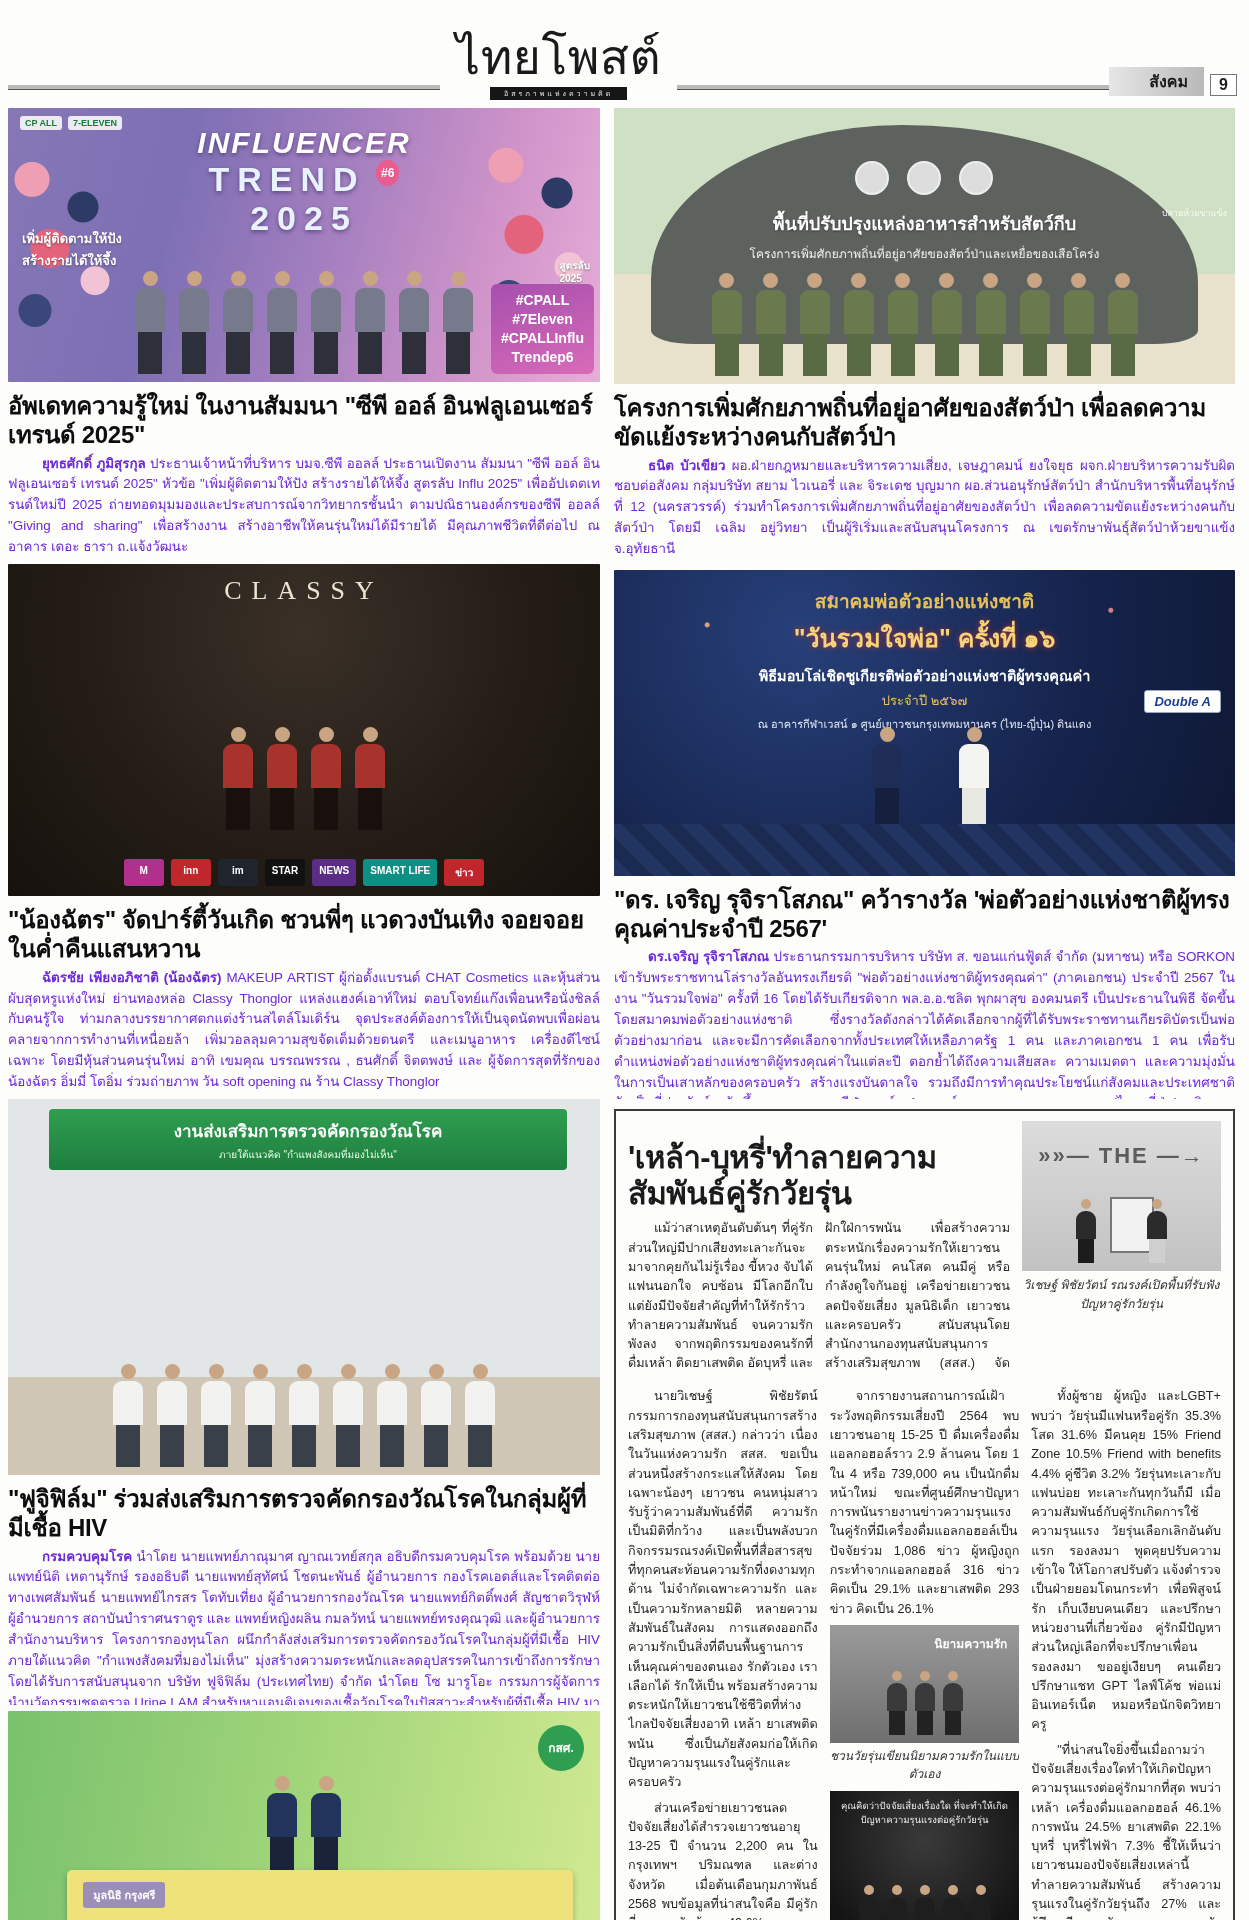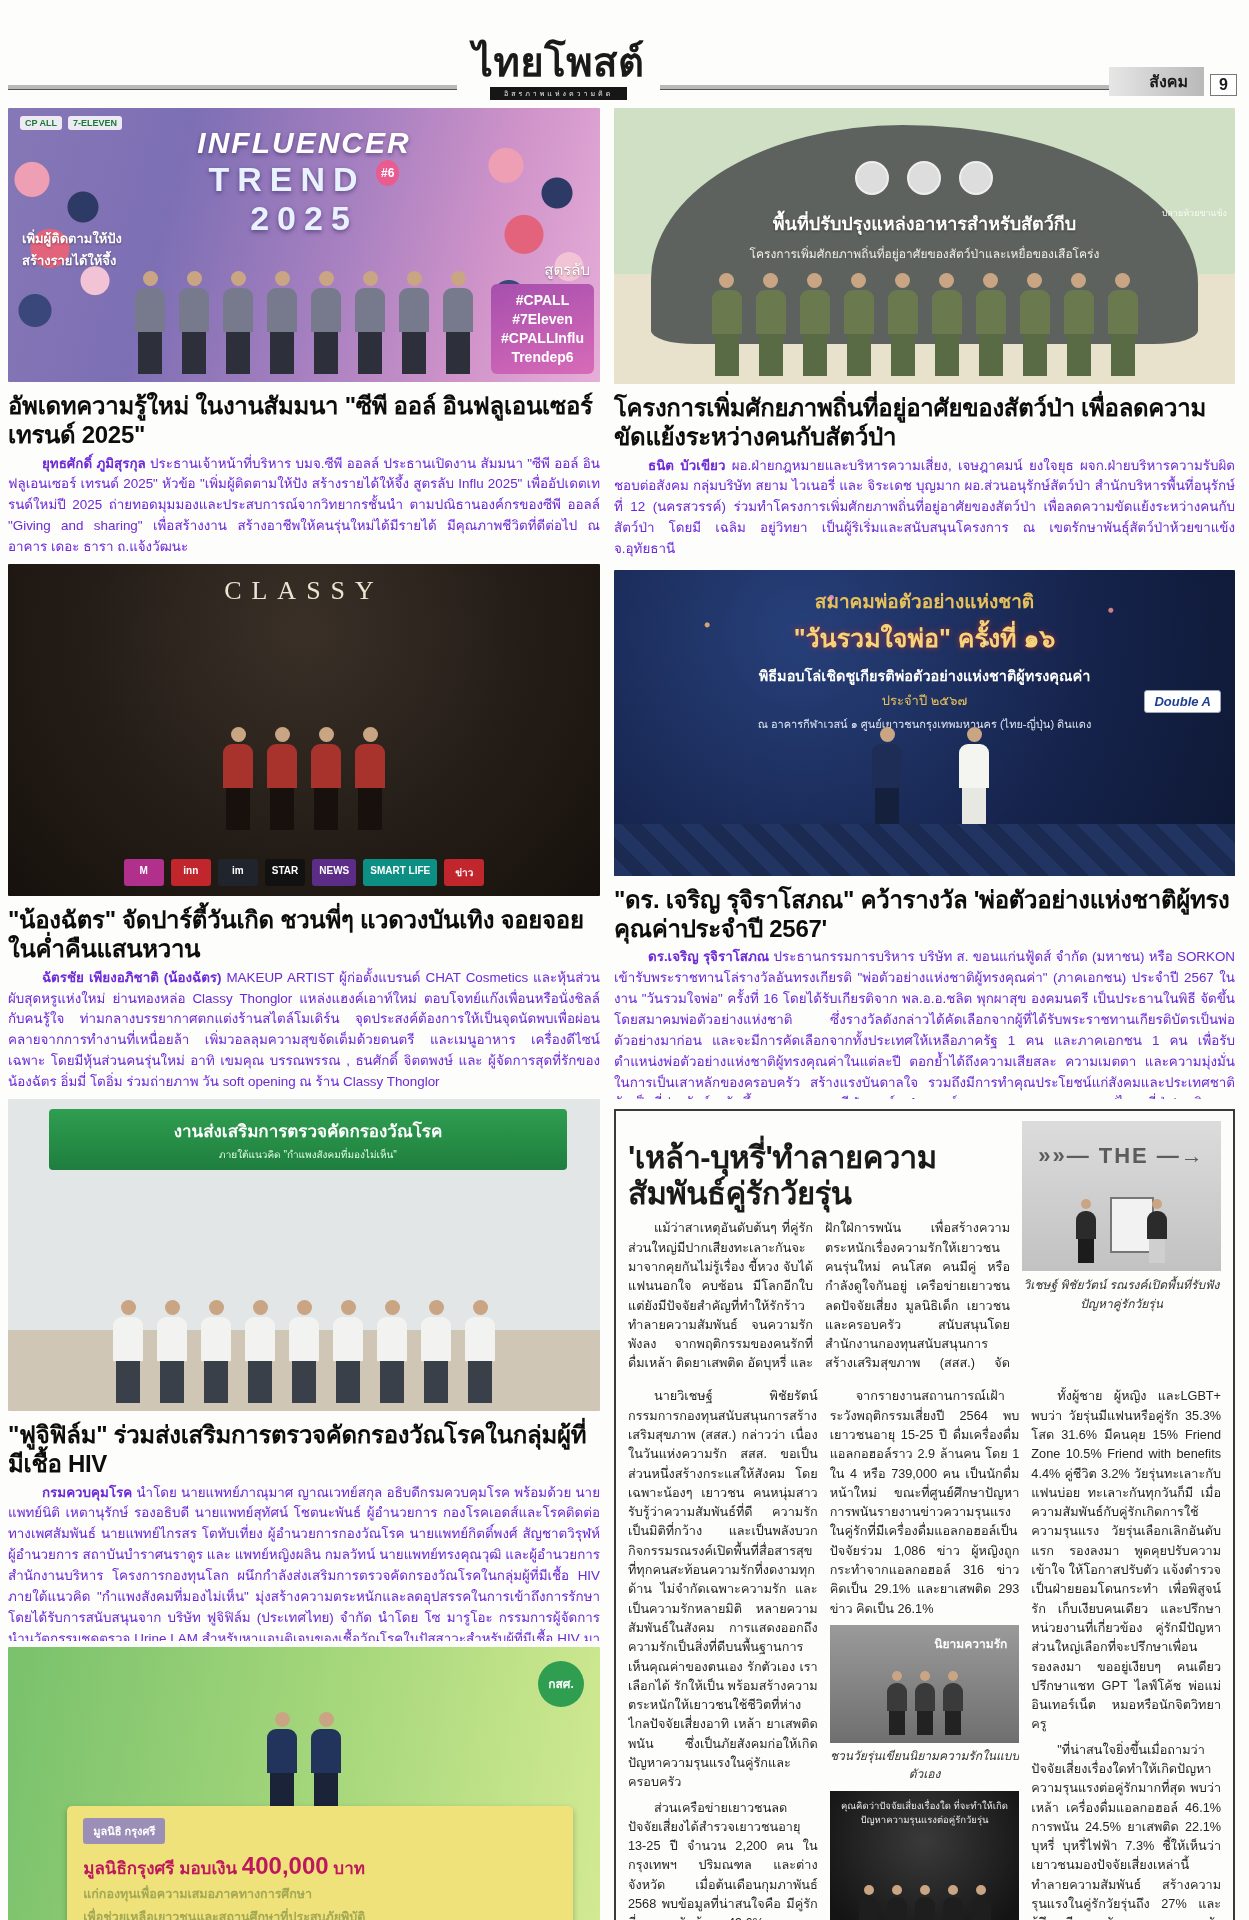--- a/index.html
+++ b/index.html
@@ -3,21 +3,21 @@
 <meta charset="utf-8">
 <style>
   html,body{margin:0;padding:0;}
   body{width:1249px;height:1920px;background:#fdfdfc;color:#1a1a1a;
        font-family:"Liberation Sans","DejaVu Sans",sans-serif;position:relative;overflow:hidden;}
   .page{padding:4px 8px 0;}
   
   .hdr{display:flex;align-items:flex-end;height:96px;}
   .hline{flex:1;height:0;border-top:4px solid #b9b9b9;border-bottom:1px solid #555;margin-bottom:10px;}
   .masthead{margin:0 16px;text-align:center;}
-  .brand{font-size:40px;font-weight:bold;letter-spacing:0.5px;line-height:1;}
+  .brand{font-size:48px;font-weight:normal;letter-spacing:0.5px;line-height:1;}
   .tagbar{display:inline-block;background:#161616;color:#eee;font-size:7px;letter-spacing:3px;padding:1px 14px;margin-top:2px;}
   .section-lab{background:linear-gradient(to right,#e6e6e6,#b9b9b9);font-weight:bold;font-size:16px;
        padding:2px 16px 2px 40px;margin-bottom:4px;}
   .pagenum{border:1px solid #777;background:#fff;font-weight:bold;font-size:16px;padding:1px 8px;margin:0 4px 4px 6px;}
   
   .columns{display:flex;gap:14px;margin-top:8px;}
   .col-l{width:592px;flex:none;}
   .col-r{width:621px;flex:none;}
   .headline{font-weight:bold;font-size:24px;line-height:1.22;letter-spacing:-0.3px;margin:9px 0 4px;color:#0d0d0d;}
   .body-text{font-size:13.4px;line-height:1.56;text-align:justify;text-indent:34px;color:#6d28d9;margin:0 0 6px;}
@@ -38,33 +38,33 @@
                radial-gradient(circle at 62% 30%,#2e3a66 0 15px,transparent 16px),
                radial-gradient(circle at 40% 48%,#e4637c 0 19px,transparent 20px),
                radial-gradient(circle at 70% 62%,#f2c3d4 0 14px,transparent 15px),
                radial-gradient(circle at 30% 75%,#39477a 0 16px,transparent 17px);}
   .bl-l{left:-18px;top:30px;} .bl-r{right:-14px;top:16px;}
   .influ-title{position:absolute;top:18px;left:0;right:0;text-align:center;color:#fff;}
   .it1{font-size:30px;font-weight:bold;font-style:italic;letter-spacing:2px;text-shadow:0 2px 4px rgba(40,20,80,.5);}
   .it2{font-size:34px;font-weight:bold;letter-spacing:8px;color:#e9f3ff;text-shadow:0 2px 4px rgba(40,20,80,.5);}
   .it3{display:inline-block;background:#e85c8f;border-radius:50%;color:#fff;font-size:12px;font-weight:bold;padding:6px 5px;margin-left:6px;vertical-align:top;}
   .influ-left{position:absolute;left:14px;top:120px;color:#fff;font-weight:bold;font-size:13px;line-height:1.7;text-shadow:0 1px 2px rgba(0,0,0,.4);}
-  .influ-right{position:absolute;right:10px;top:150px;color:#fff;font-weight:normal;font-size:15px;text-align:center;text-shadow:0 1px 2px rgba(0,0,0,.4);}
+  .influ-right{position:absolute;right:10px;top:150px;color:#fff;font-weight:bold;font-size:10px;text-align:left;text-shadow:0 1px 2px rgba(0,0,0,.4);}
   .hashtags{position:absolute;right:6px;bottom:8px;background:linear-gradient(160deg,#a64fae,#d86bb8);
      color:#fff;font-weight:bold;font-size:14px;text-align:center;padding:7px 10px;border-radius:6px;line-height:1.35;}
   .brandchips{position:absolute;left:12px;top:8px;display:flex;gap:6px;}
   .chip{background:rgba(255,255,255,.85);color:#1b7a36;font-weight:bold;font-size:9px;padding:2px 5px;border-radius:3px;}
   
   .ph-classy{height:332px;background:radial-gradient(circle at 50% 20%,#3a3028 0%,#241d17 55%,#17110d 100%);}
   .classy-sign{position:absolute;top:12px;left:0;right:0;text-align:center;color:#ece5d2;
      font-family:"Liberation Serif","DejaVu Serif",serif;font-size:26px;letter-spacing:10px;}
   .flagstrip{position:absolute;bottom:10px;left:0;right:0;display:flex;justify-content:center;gap:7px;}
   .flag{color:#fff;font-weight:bold;font-size:10px;padding:6px 7px;border-radius:3px;min-width:26px;text-align:center;}
   
-  .ph-fuji{height:312px;background:linear-gradient(#e2e6e6 0 74%,#cfc6b6 74% 100%);}
+  .ph-fuji{height:376px;background:linear-gradient(#e2e6e6 0 74%,#cfc6b6 74% 100%);}
   .fuji-banner{position:absolute;top:10px;left:7%;width:86%;background:linear-gradient(#2f9e50,#1e7e3e);
      text-align:center;color:#fff;padding:8px 4px;border-radius:4px;}
   .fb1{font-size:17px;font-weight:bold;}
   .fb2{display:inline-block;background:#fff;color:#c2242a;font-weight:bold;font-size:14px;padding:1px 10px;border-radius:3px;margin-top:3px;}
   .fb3{font-size:10px;margin-top:3px;color:#e8ffe9;}
   
   .ph-krung{height:318px;background:linear-gradient(100deg,#79c16c,#a8d87c 55%,#d3ea93);}
   .cheque{position:absolute;left:10%;bottom:26px;width:80%;background:#efe27a;border-radius:5px;
      padding:12px 16px;box-shadow:0 3px 6px rgba(0,0,0,.25);}
   .cq-logo{display:inline-block;background:#9b8fb8;color:#fff;font-weight:bold;font-size:11px;padding:4px 10px;border-radius:3px;margin-bottom:8px;}

